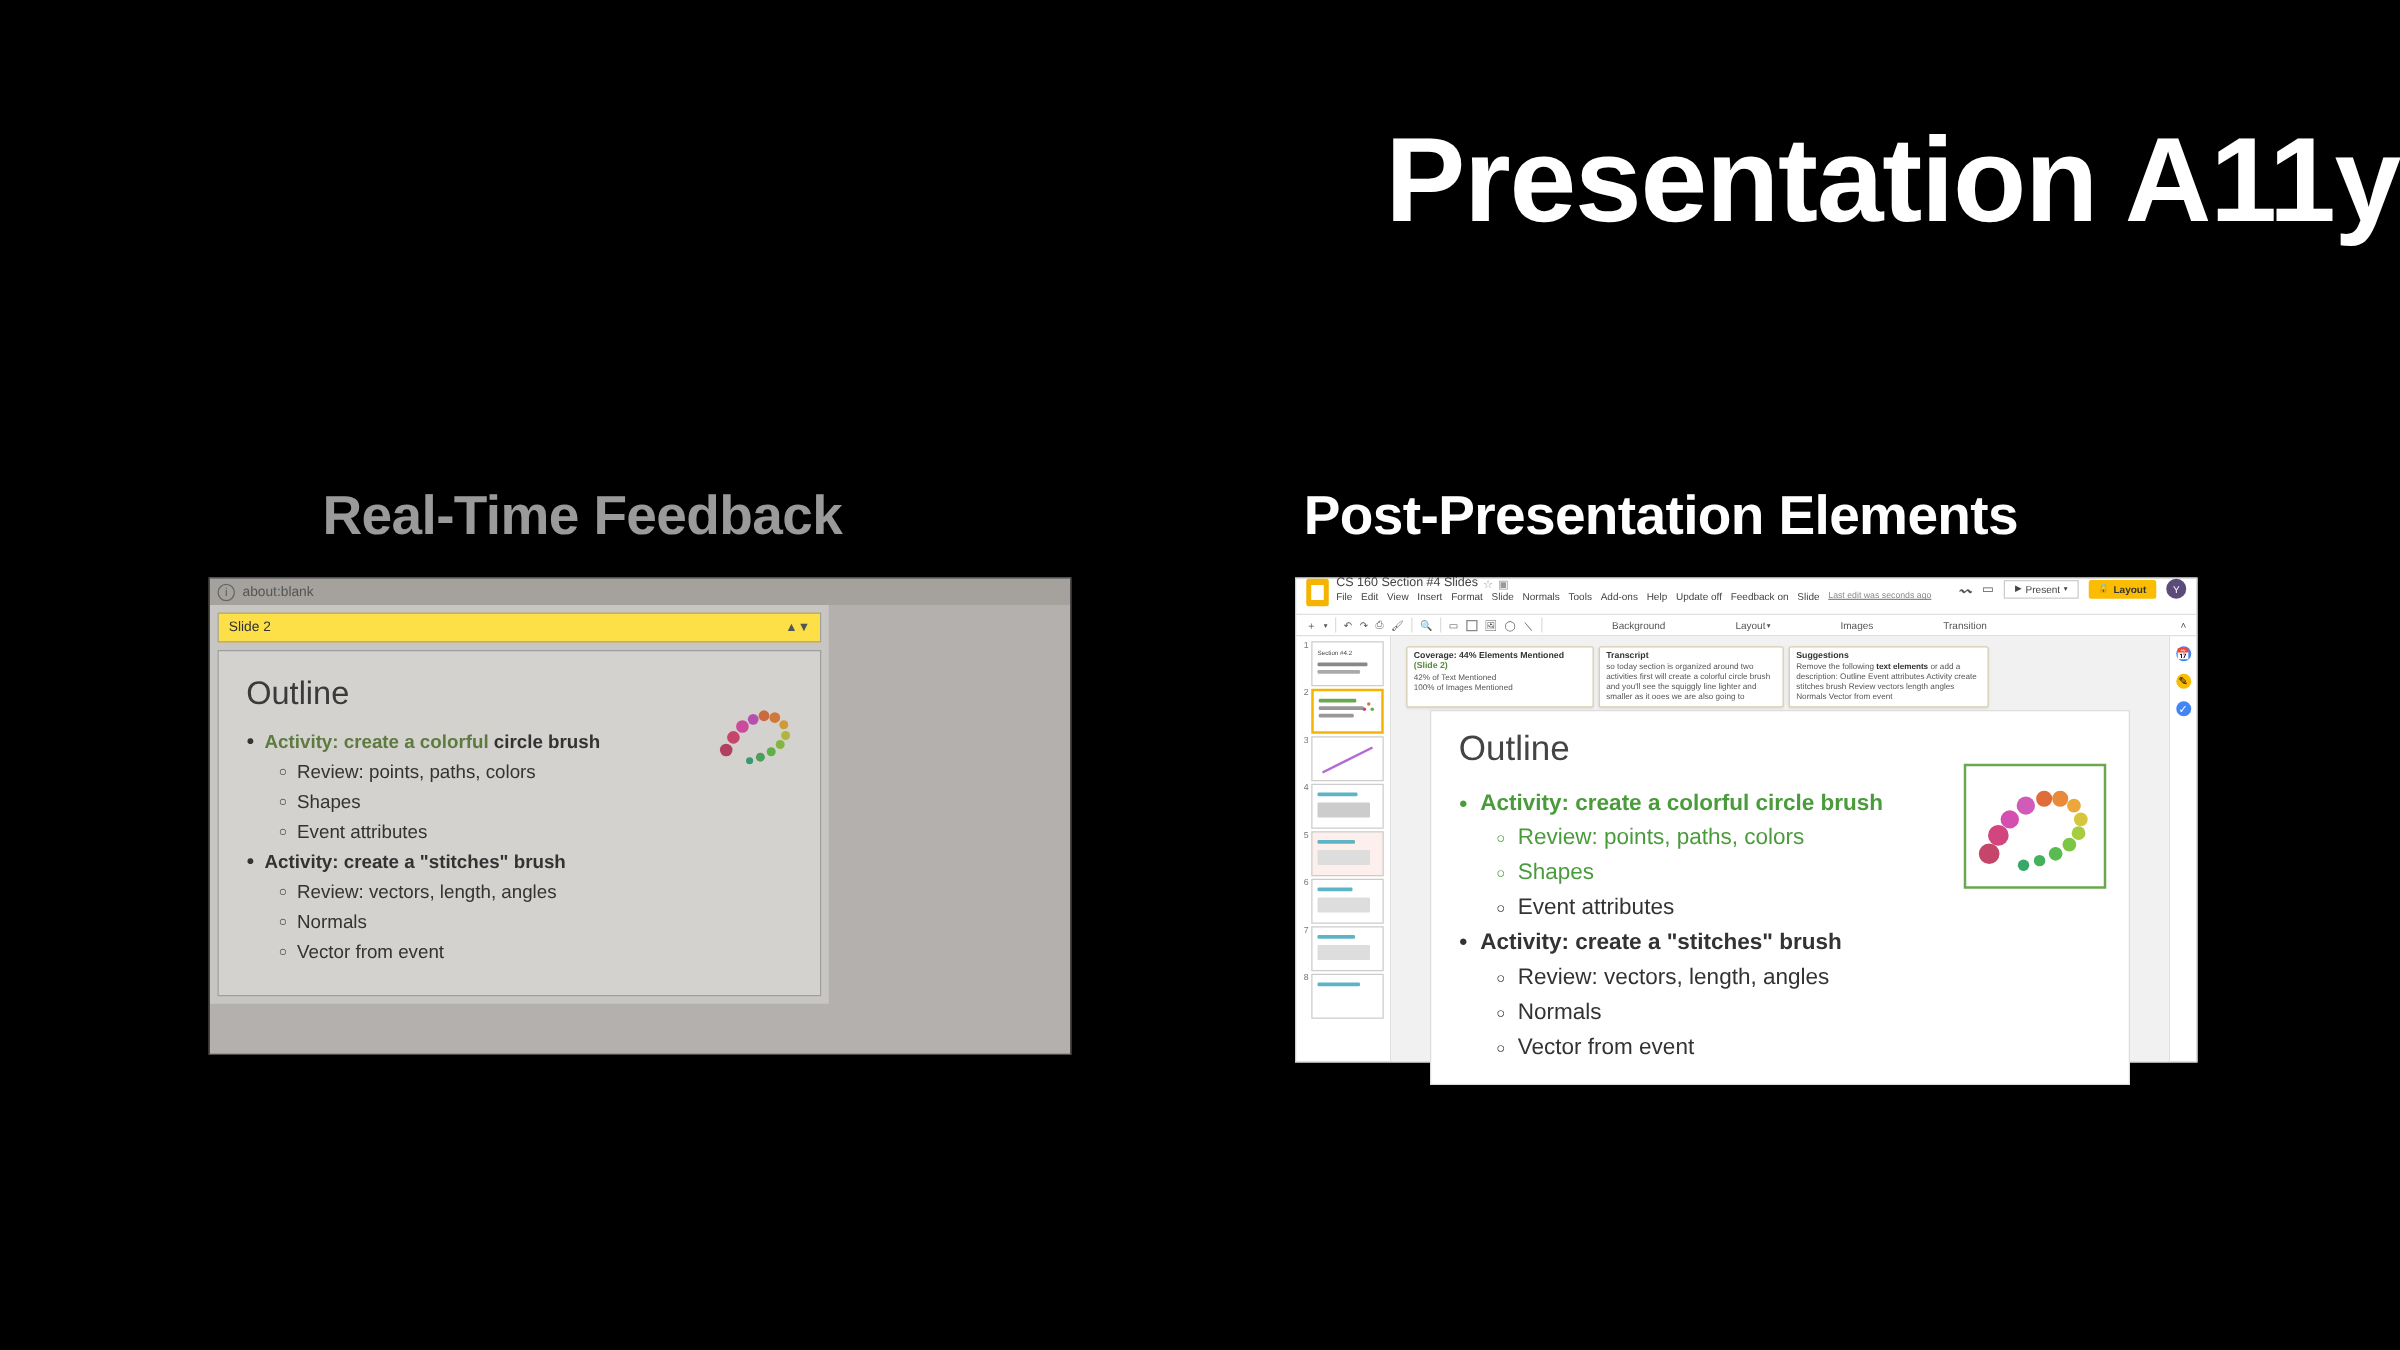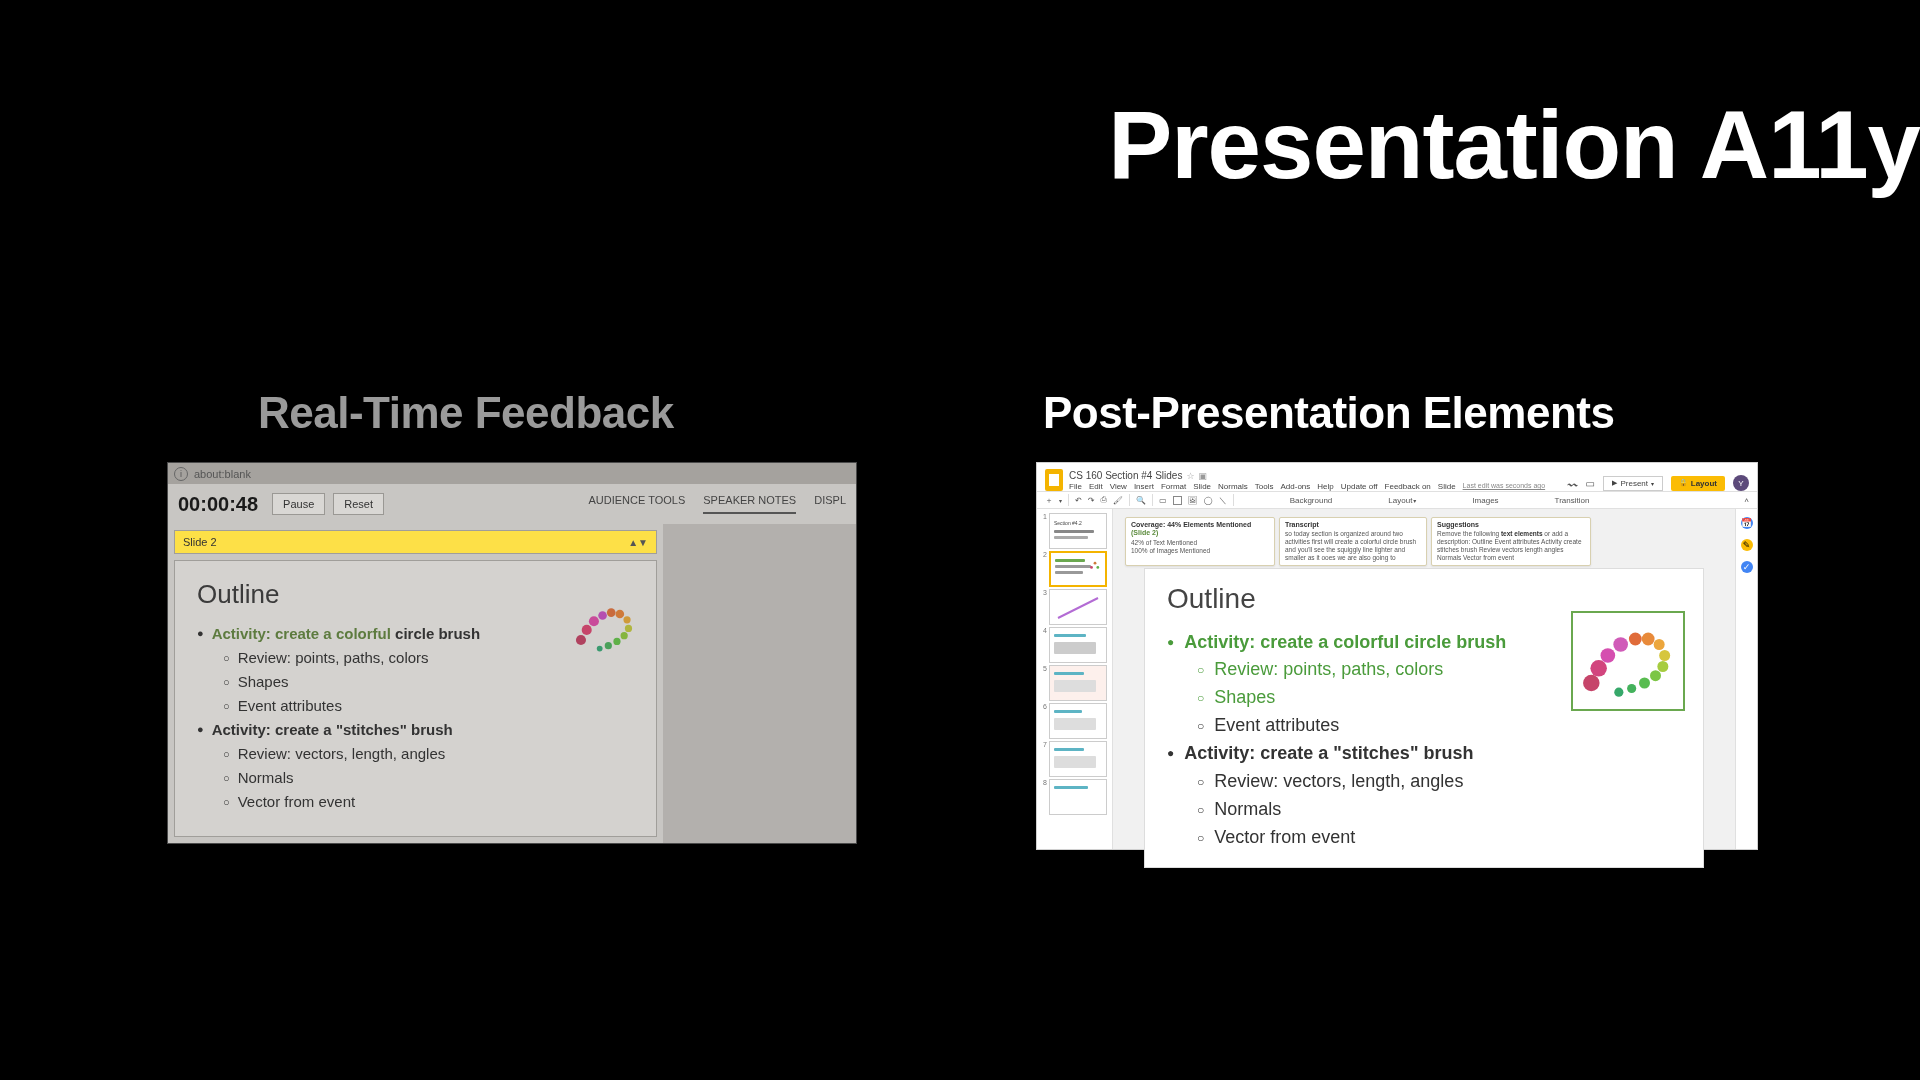--- a/index.html
+++ b/index.html
@@ -139,22 +139,22 @@
     left: 1036px;
     width: 722px;
     height: 388px;
     background: #fff;
     border: 1px solid #d0d0d0;
     font-family: Arial, sans-serif;
   }
   .gs-header {
     height: 28px;
     display: flex;
-    align-items: flex-end;
-    padding: 10px 8px 0;
+    align-items: flex-start;
+    padding: 0 8px 0;
     gap: 6px;
   }
   .gs-logo {
     width: 18px; height: 22px; background: #f4b400; border-radius: 2px;
     position: relative;
   }
   .gs-logo::after {
     content: ""; position: absolute; inset: 5px 4px; background: #fff;
   }
   .gs-title-area { display: flex; flex-direction: column; margin-top: -2px; }
@@ -244,30 +244,20 @@
 
 <div class="main-title">Presentation A11y</div>
 
 <div class="panel-title dimmed title-left">Real-Time Feedback</div>
 <div class="panel-title title-right">Post-Presentation Elements</div>
 
 <div class="left-panel">
   <div class="addr-bar">
     <span class="info-icon">i</span>
     <span>about:blank</span>
-  </div>
-  <div class="toolbar">
-    <span class="timer">00:00:48</span>
-    <button class="tb-btn">Pause</button>
-    <button class="tb-btn">Reset</button>
-    <div class="toolbar-right">
-      <span class="tab">AUDIENCE TOOLS</span>
-      <span class="tab active">SPEAKER NOTES</span>
-      <span class="tab">DISPL</span>
-    </div>
   </div>
   <div class="body-split">
     <div class="slide-area">
       <div class="slide-sel">
         <span>Slide 2</span>
         <span class="chev">▲▼</span>
       </div>
       <div class="slide-canvas">
         <h3>Outline</h3>
         <ul>

